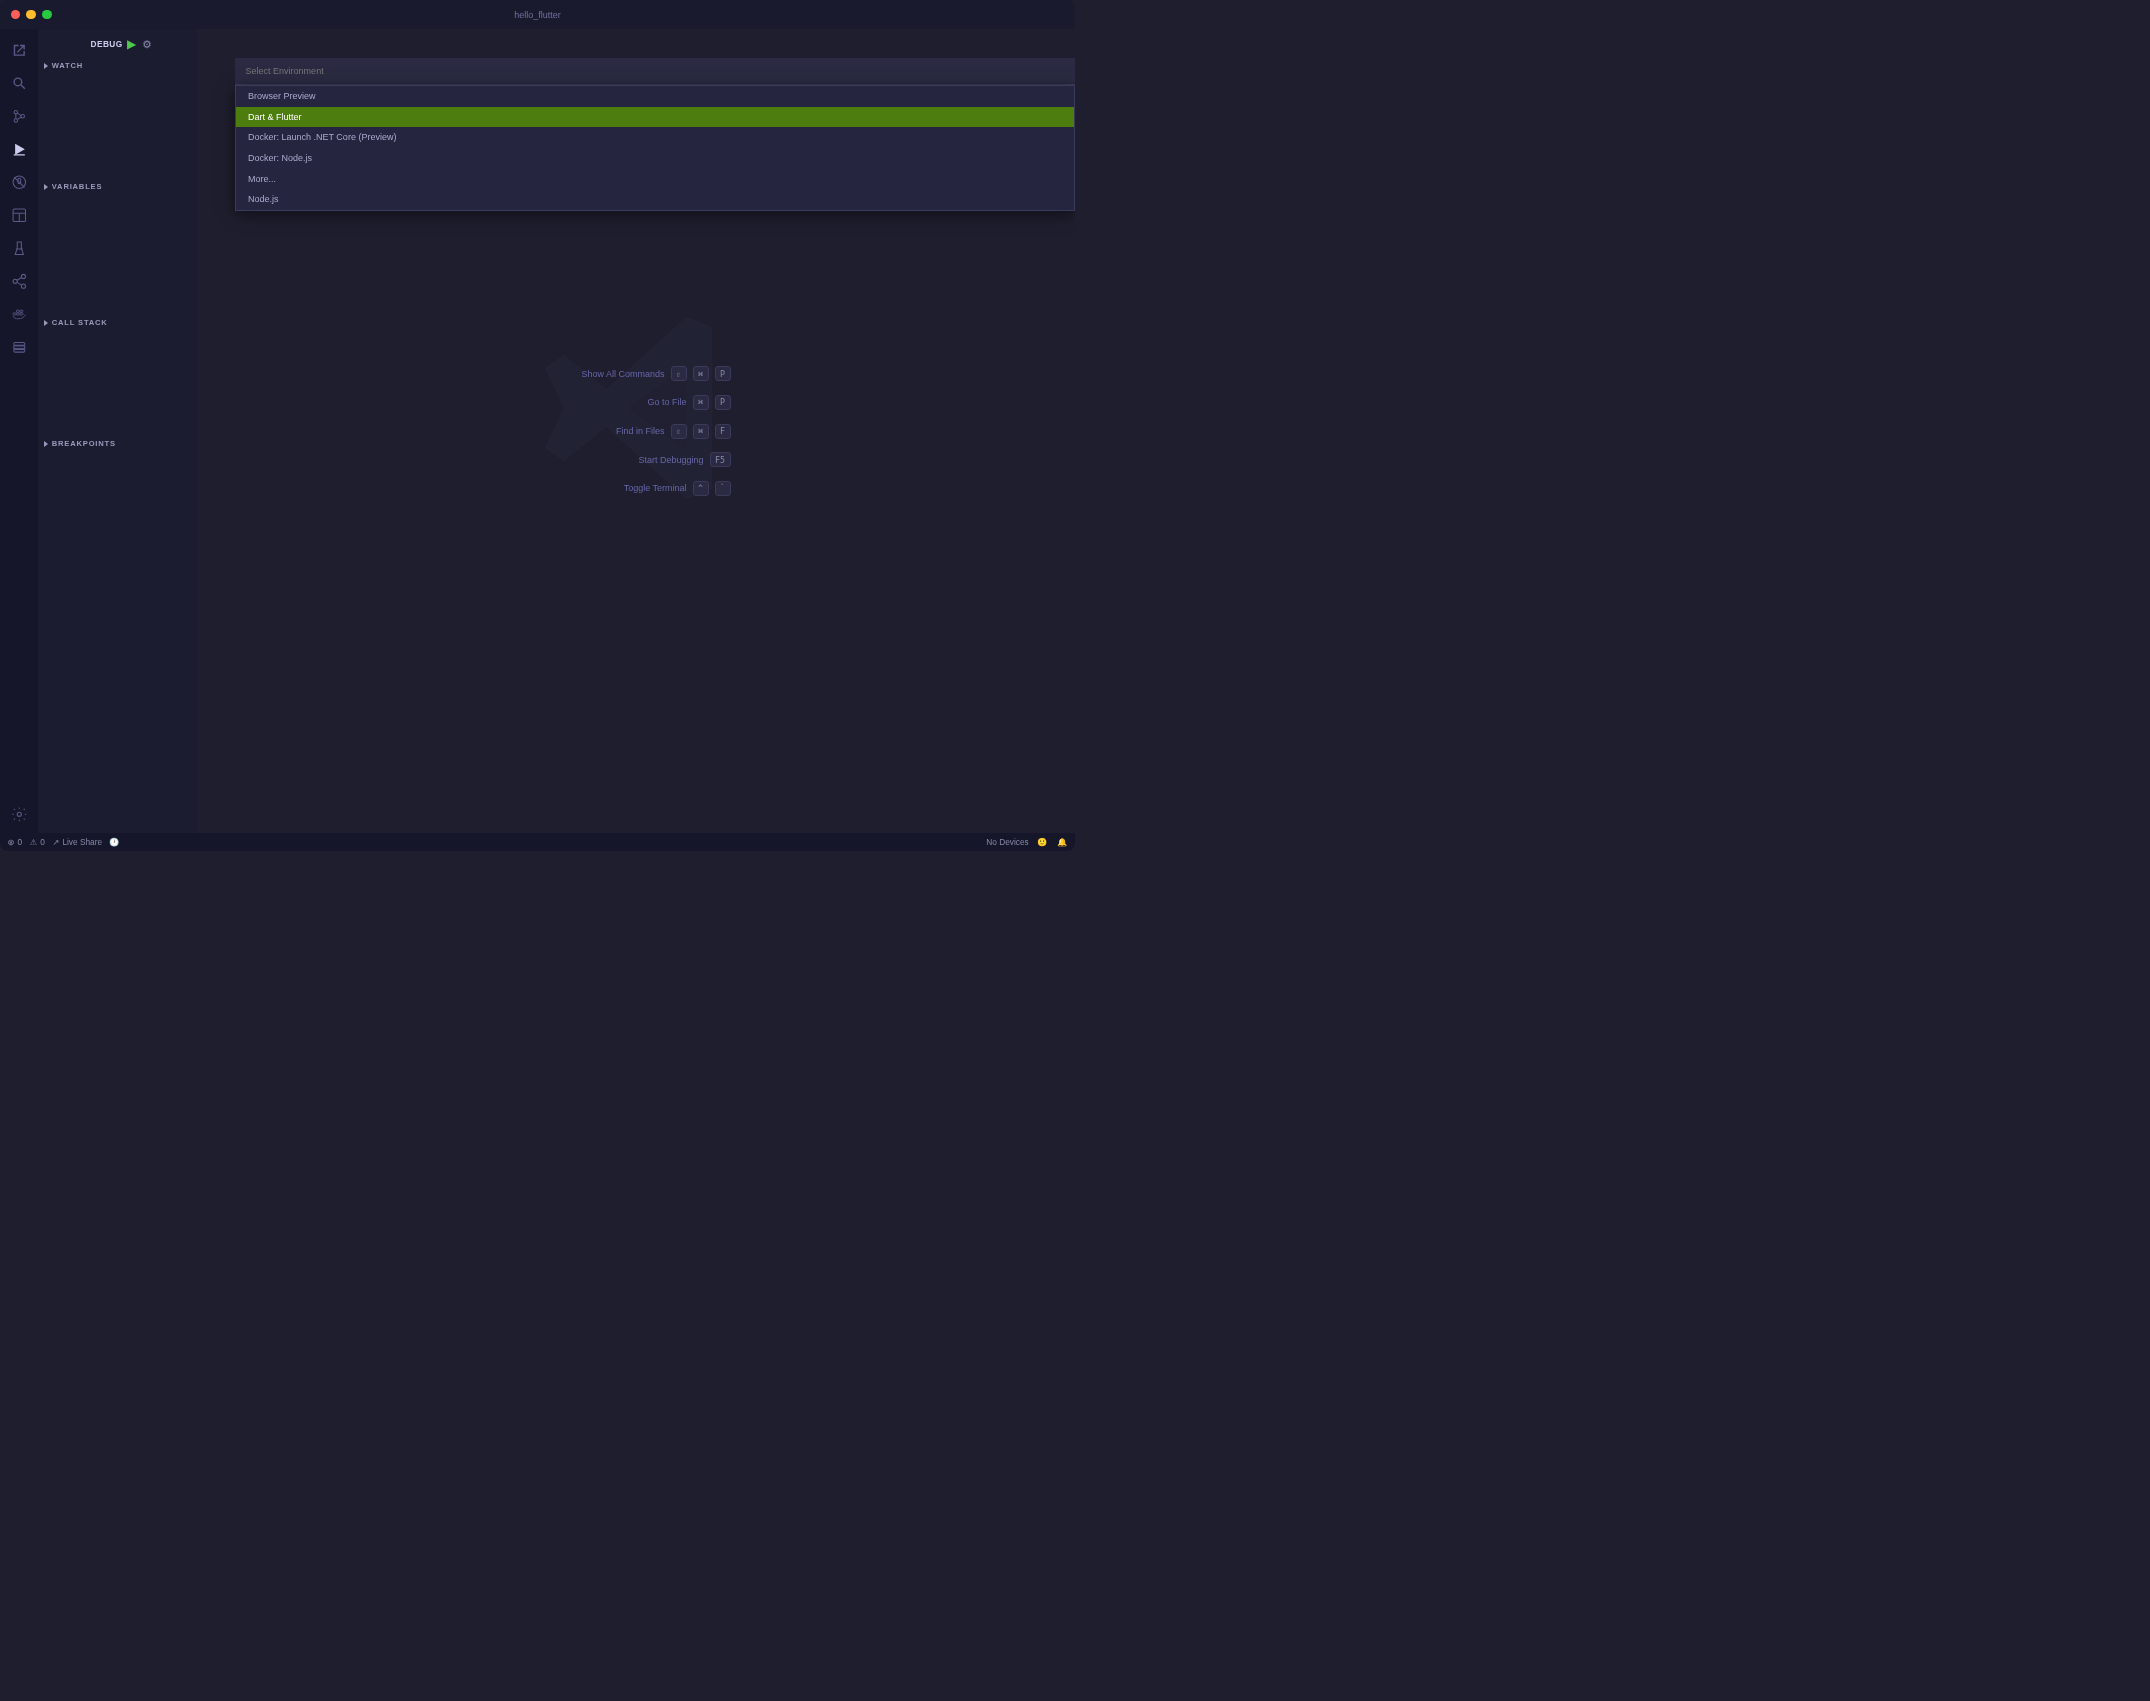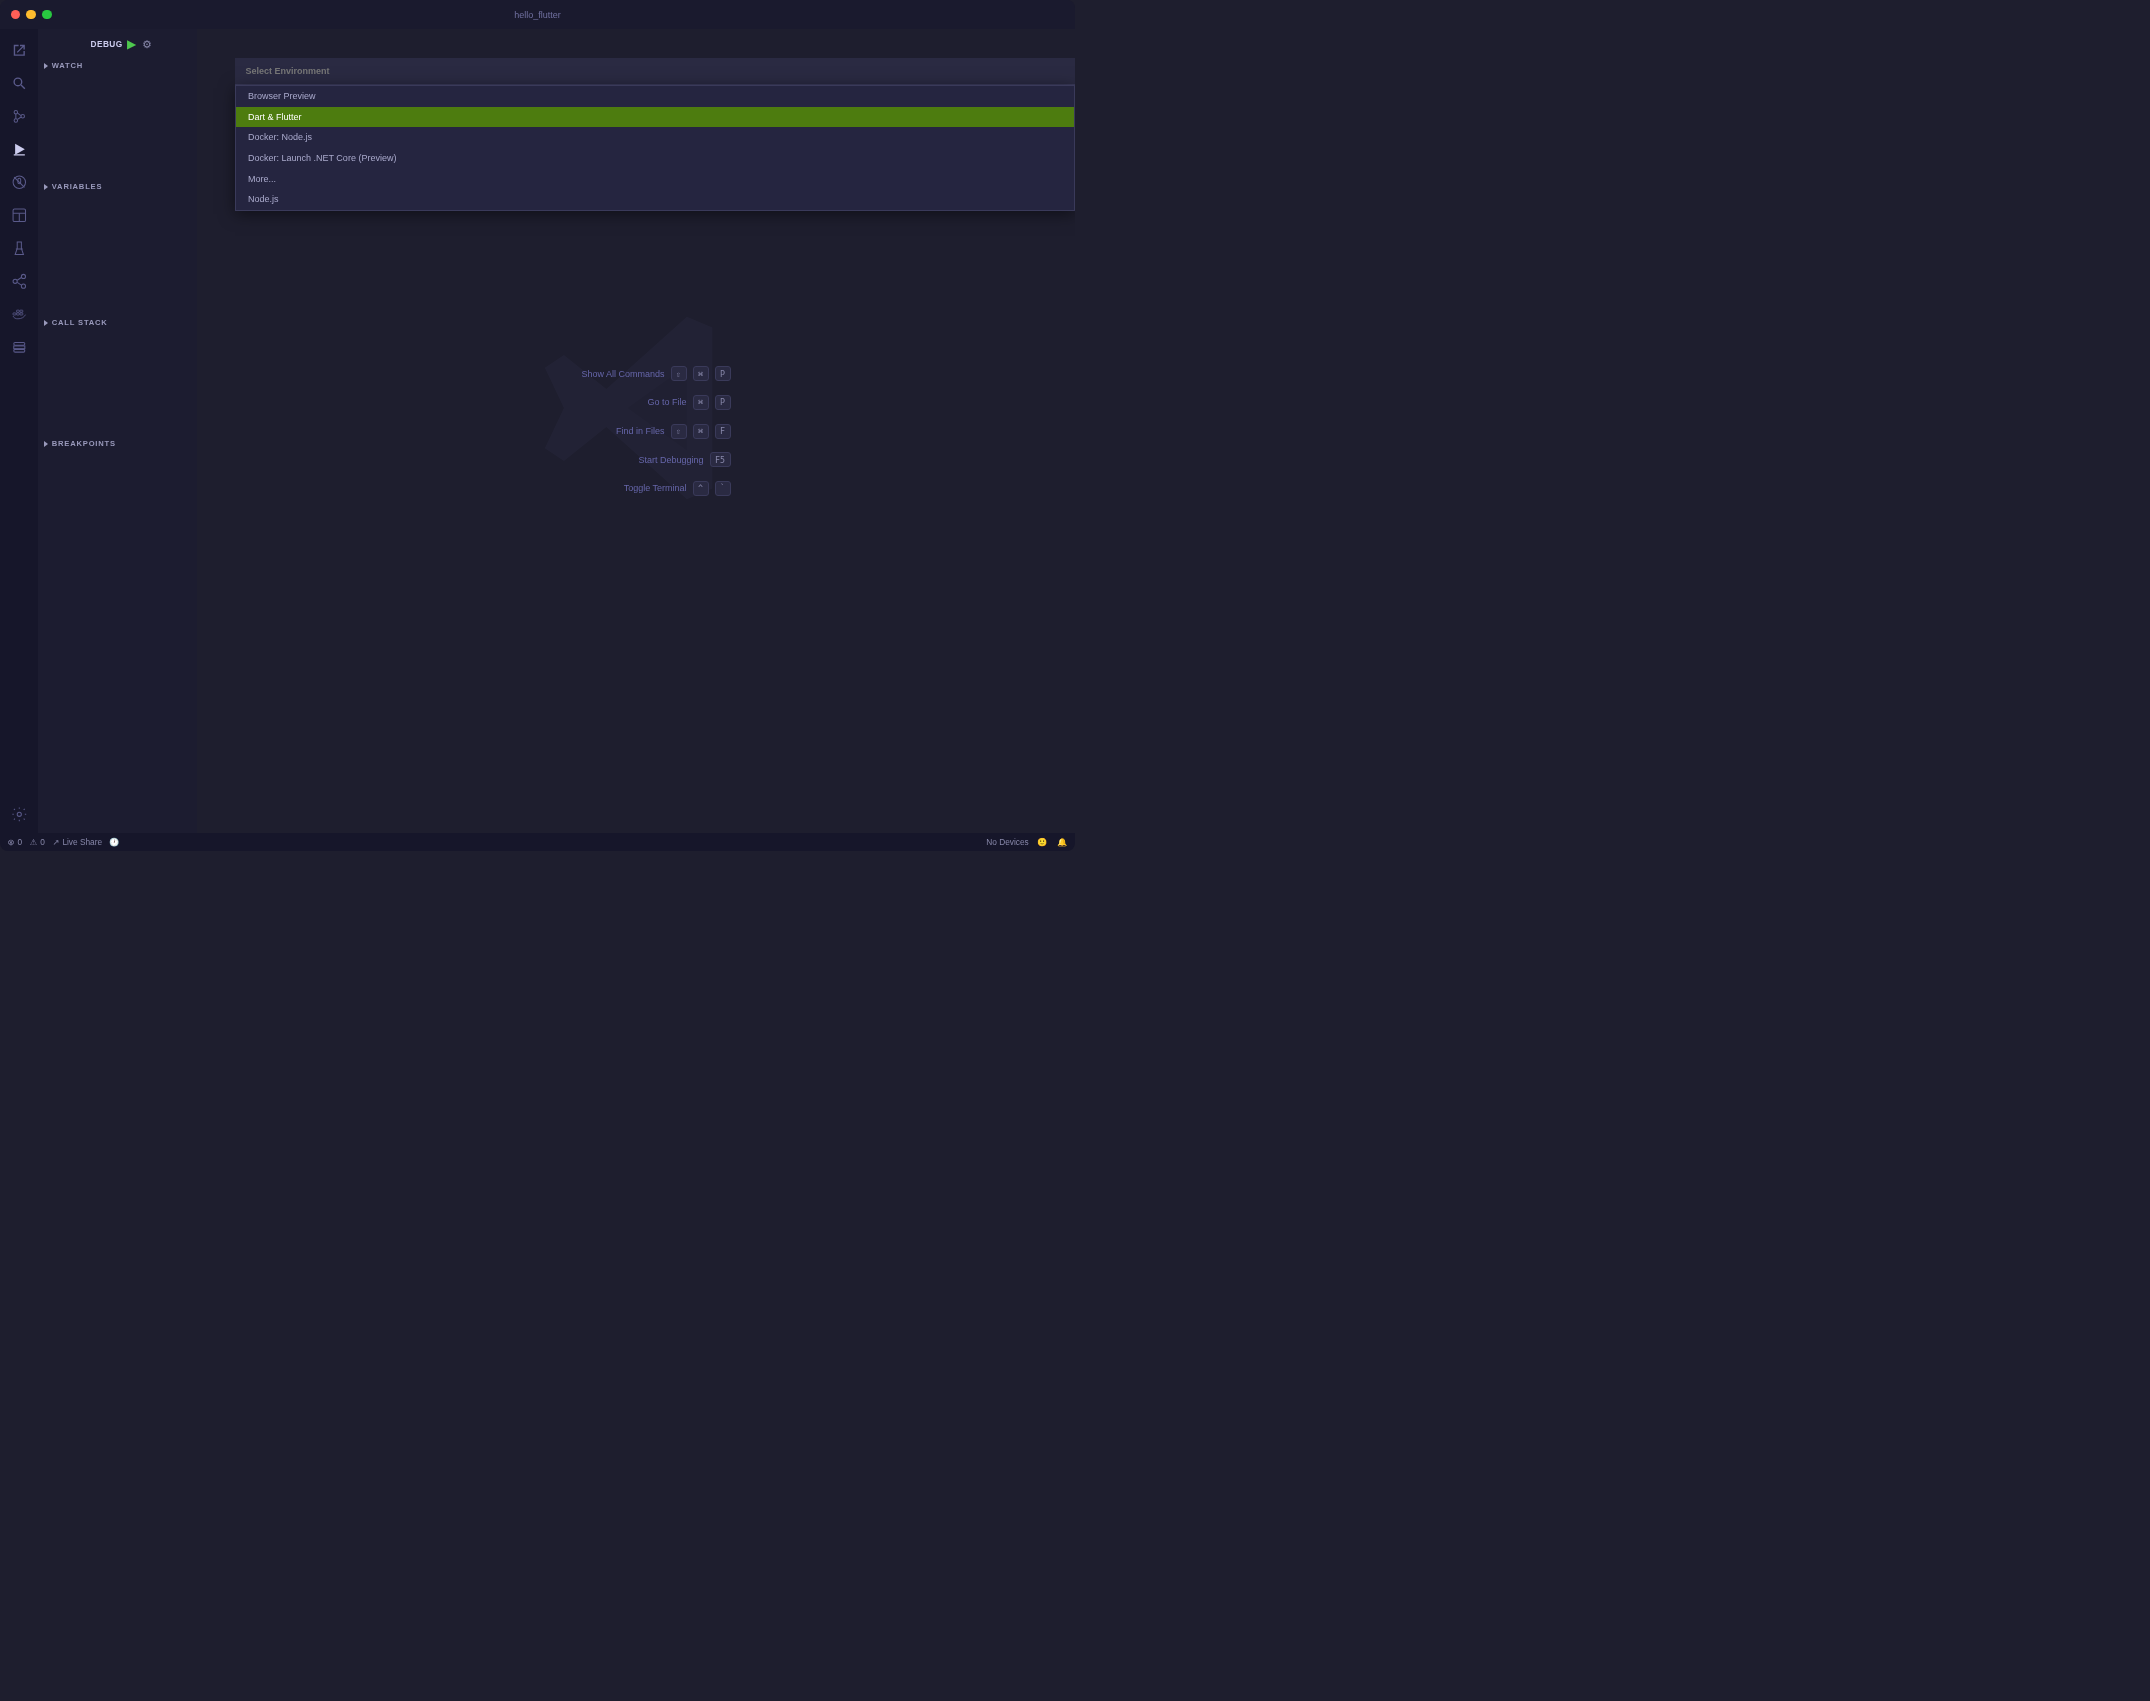--- a/index.html
+++ b/index.html
@@ -252,21 +252,20 @@
       border-bottom: 0.8px solid #3a3a5a;
     }
 
     .env-search-bar input {
       background: transparent;
       border: none;
       outline: none;
       color: #ccccee;
       font-size: 9px;
       width: 100%;
-      font-weight: bold;
     }
 
     .env-dropdown {
       background: #252540;
       border: 0.8px solid #3a3a5a;
       box-shadow: 0 3px 15px rgba(0,0,0,0.5);
     }
 
     .env-item {
       padding: 5.3px 12px;
@@ -488,22 +487,22 @@
       </div>
     </div>
 
     <div class="env-picker">
       <div class="env-search-bar">
         <input type="text" placeholder="Select Environment" style="">
       </div>
       <div class="env-dropdown">
         <div class="env-item">Browser Preview</div>
         <div class="env-item selected">Dart &amp; Flutter</div>
+        <div class="env-item">Docker: Launch .NET Core (Preview)</div>
         <div class="env-item">Docker: Node.js</div>
-        <div class="env-item">Docker: Launch .NET Core (Preview)</div>
         <div class="env-item">More...</div>
         <div class="env-item">Node.js</div>
       </div>
     </div>
   </div>
 </div>
 
 <div class="status-bar">
   <div class="status-item">
     <span>⊗</span>

